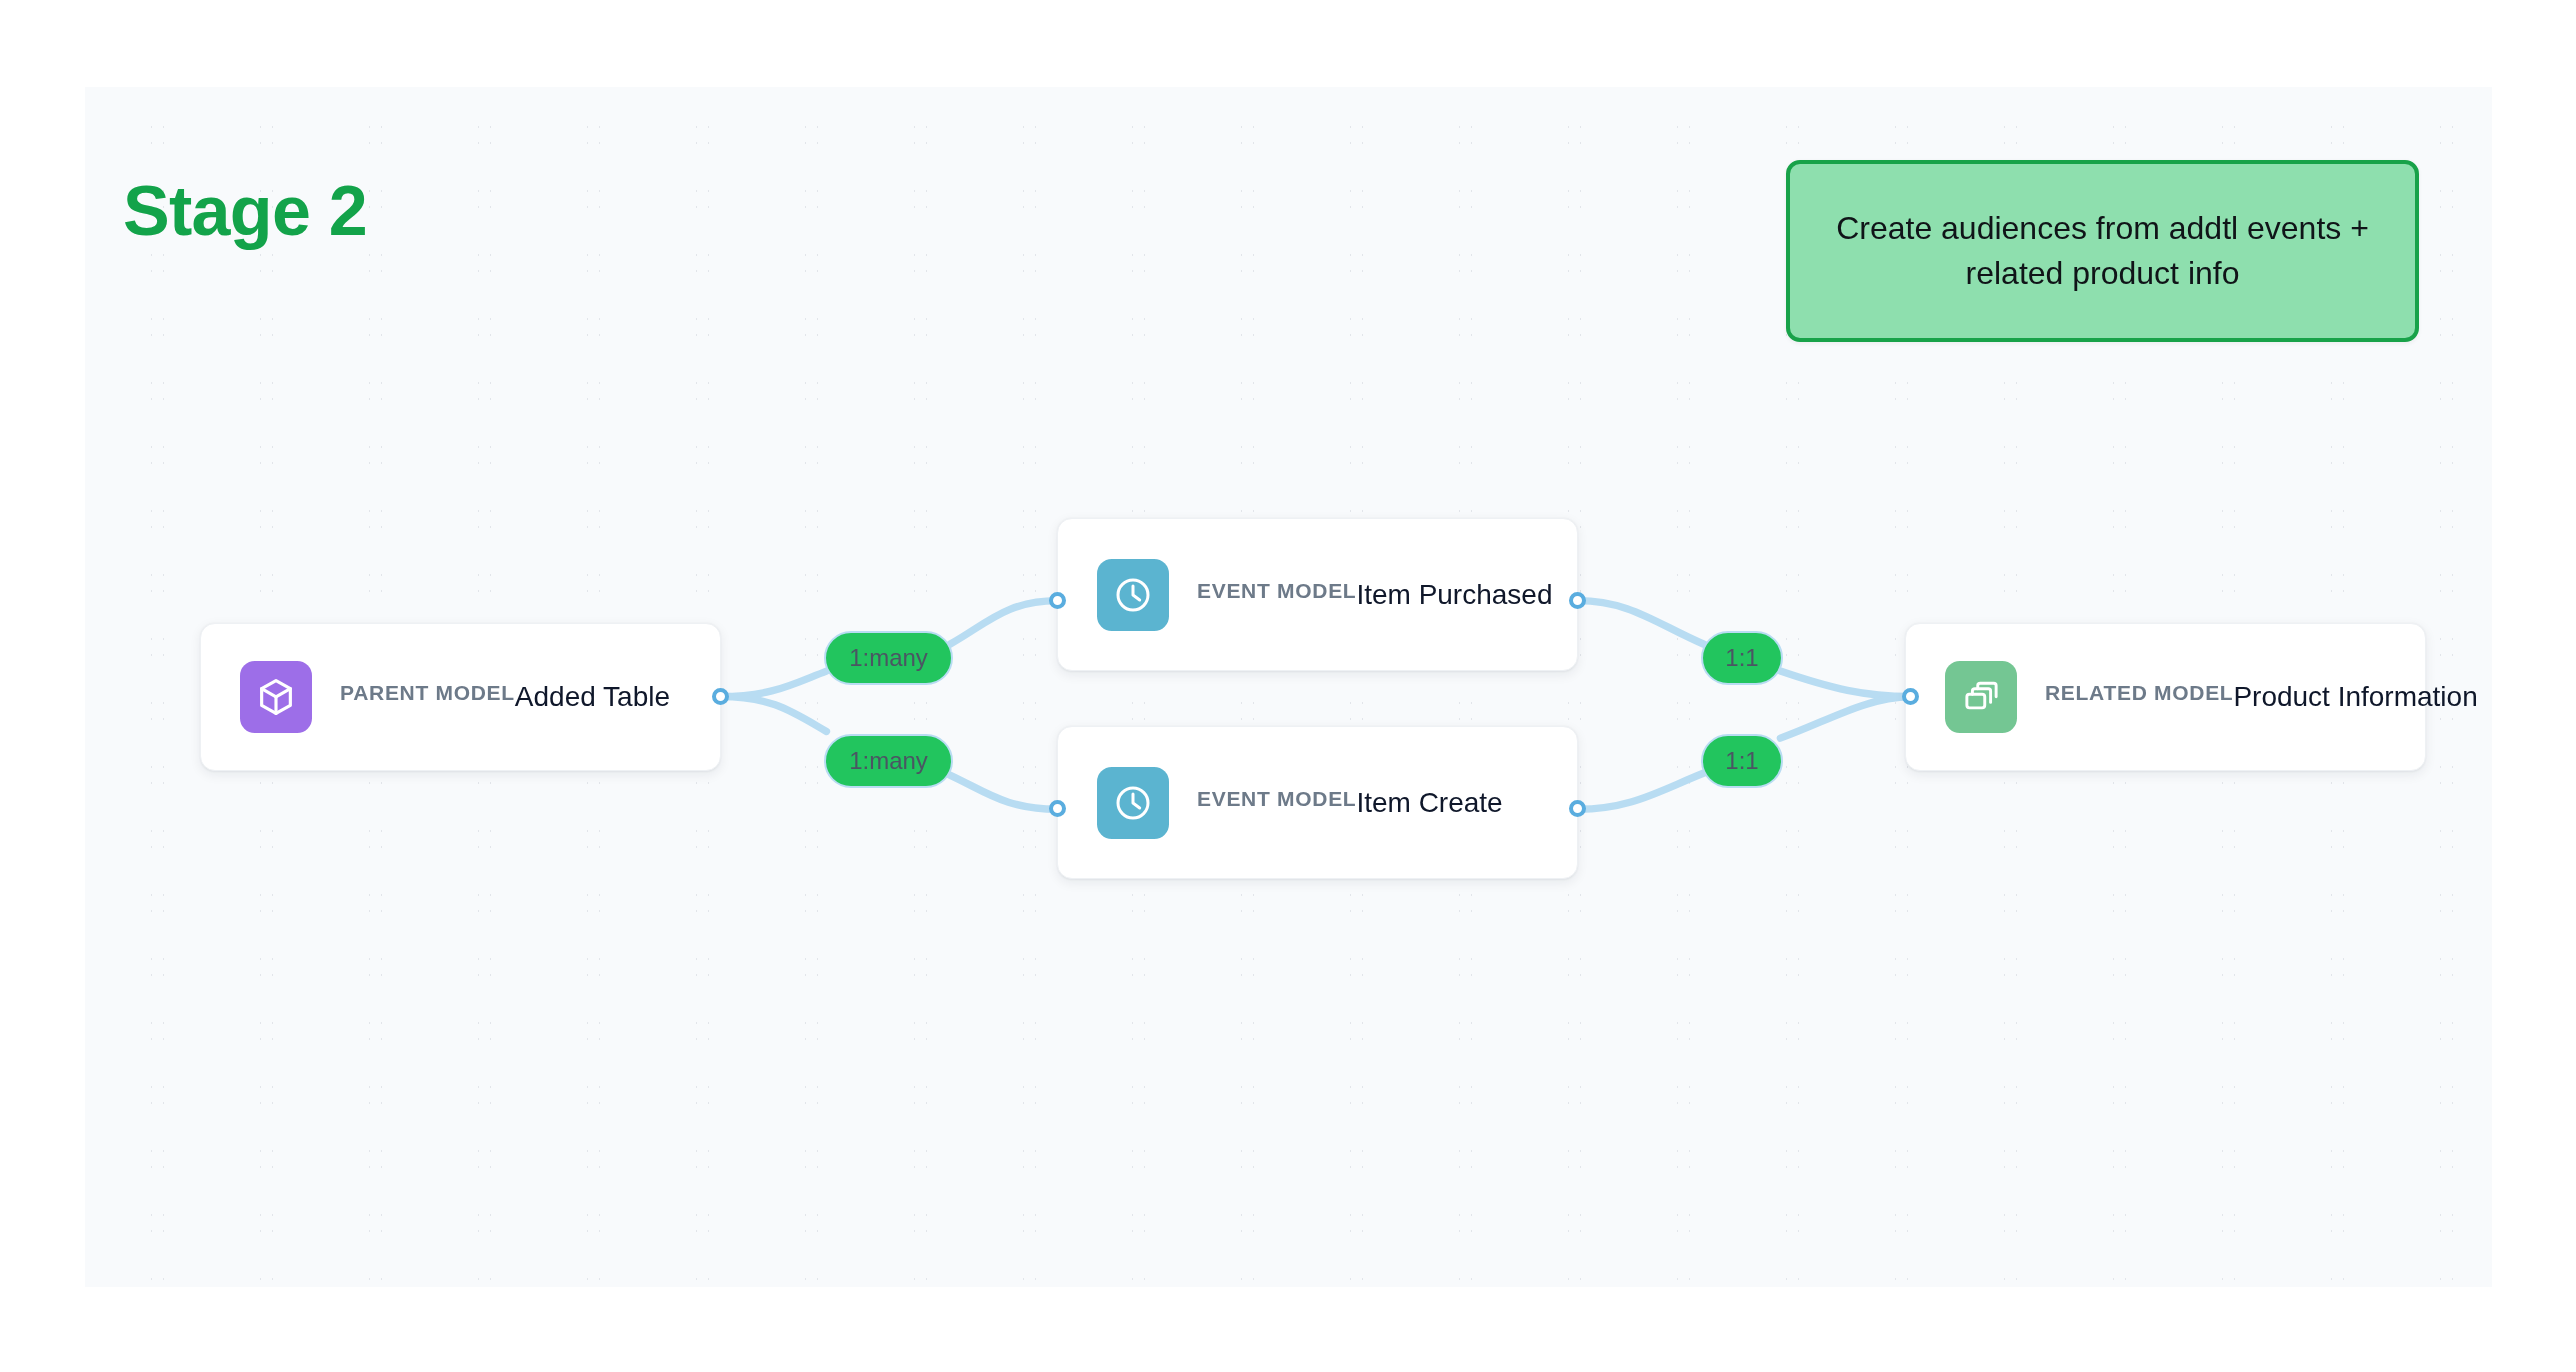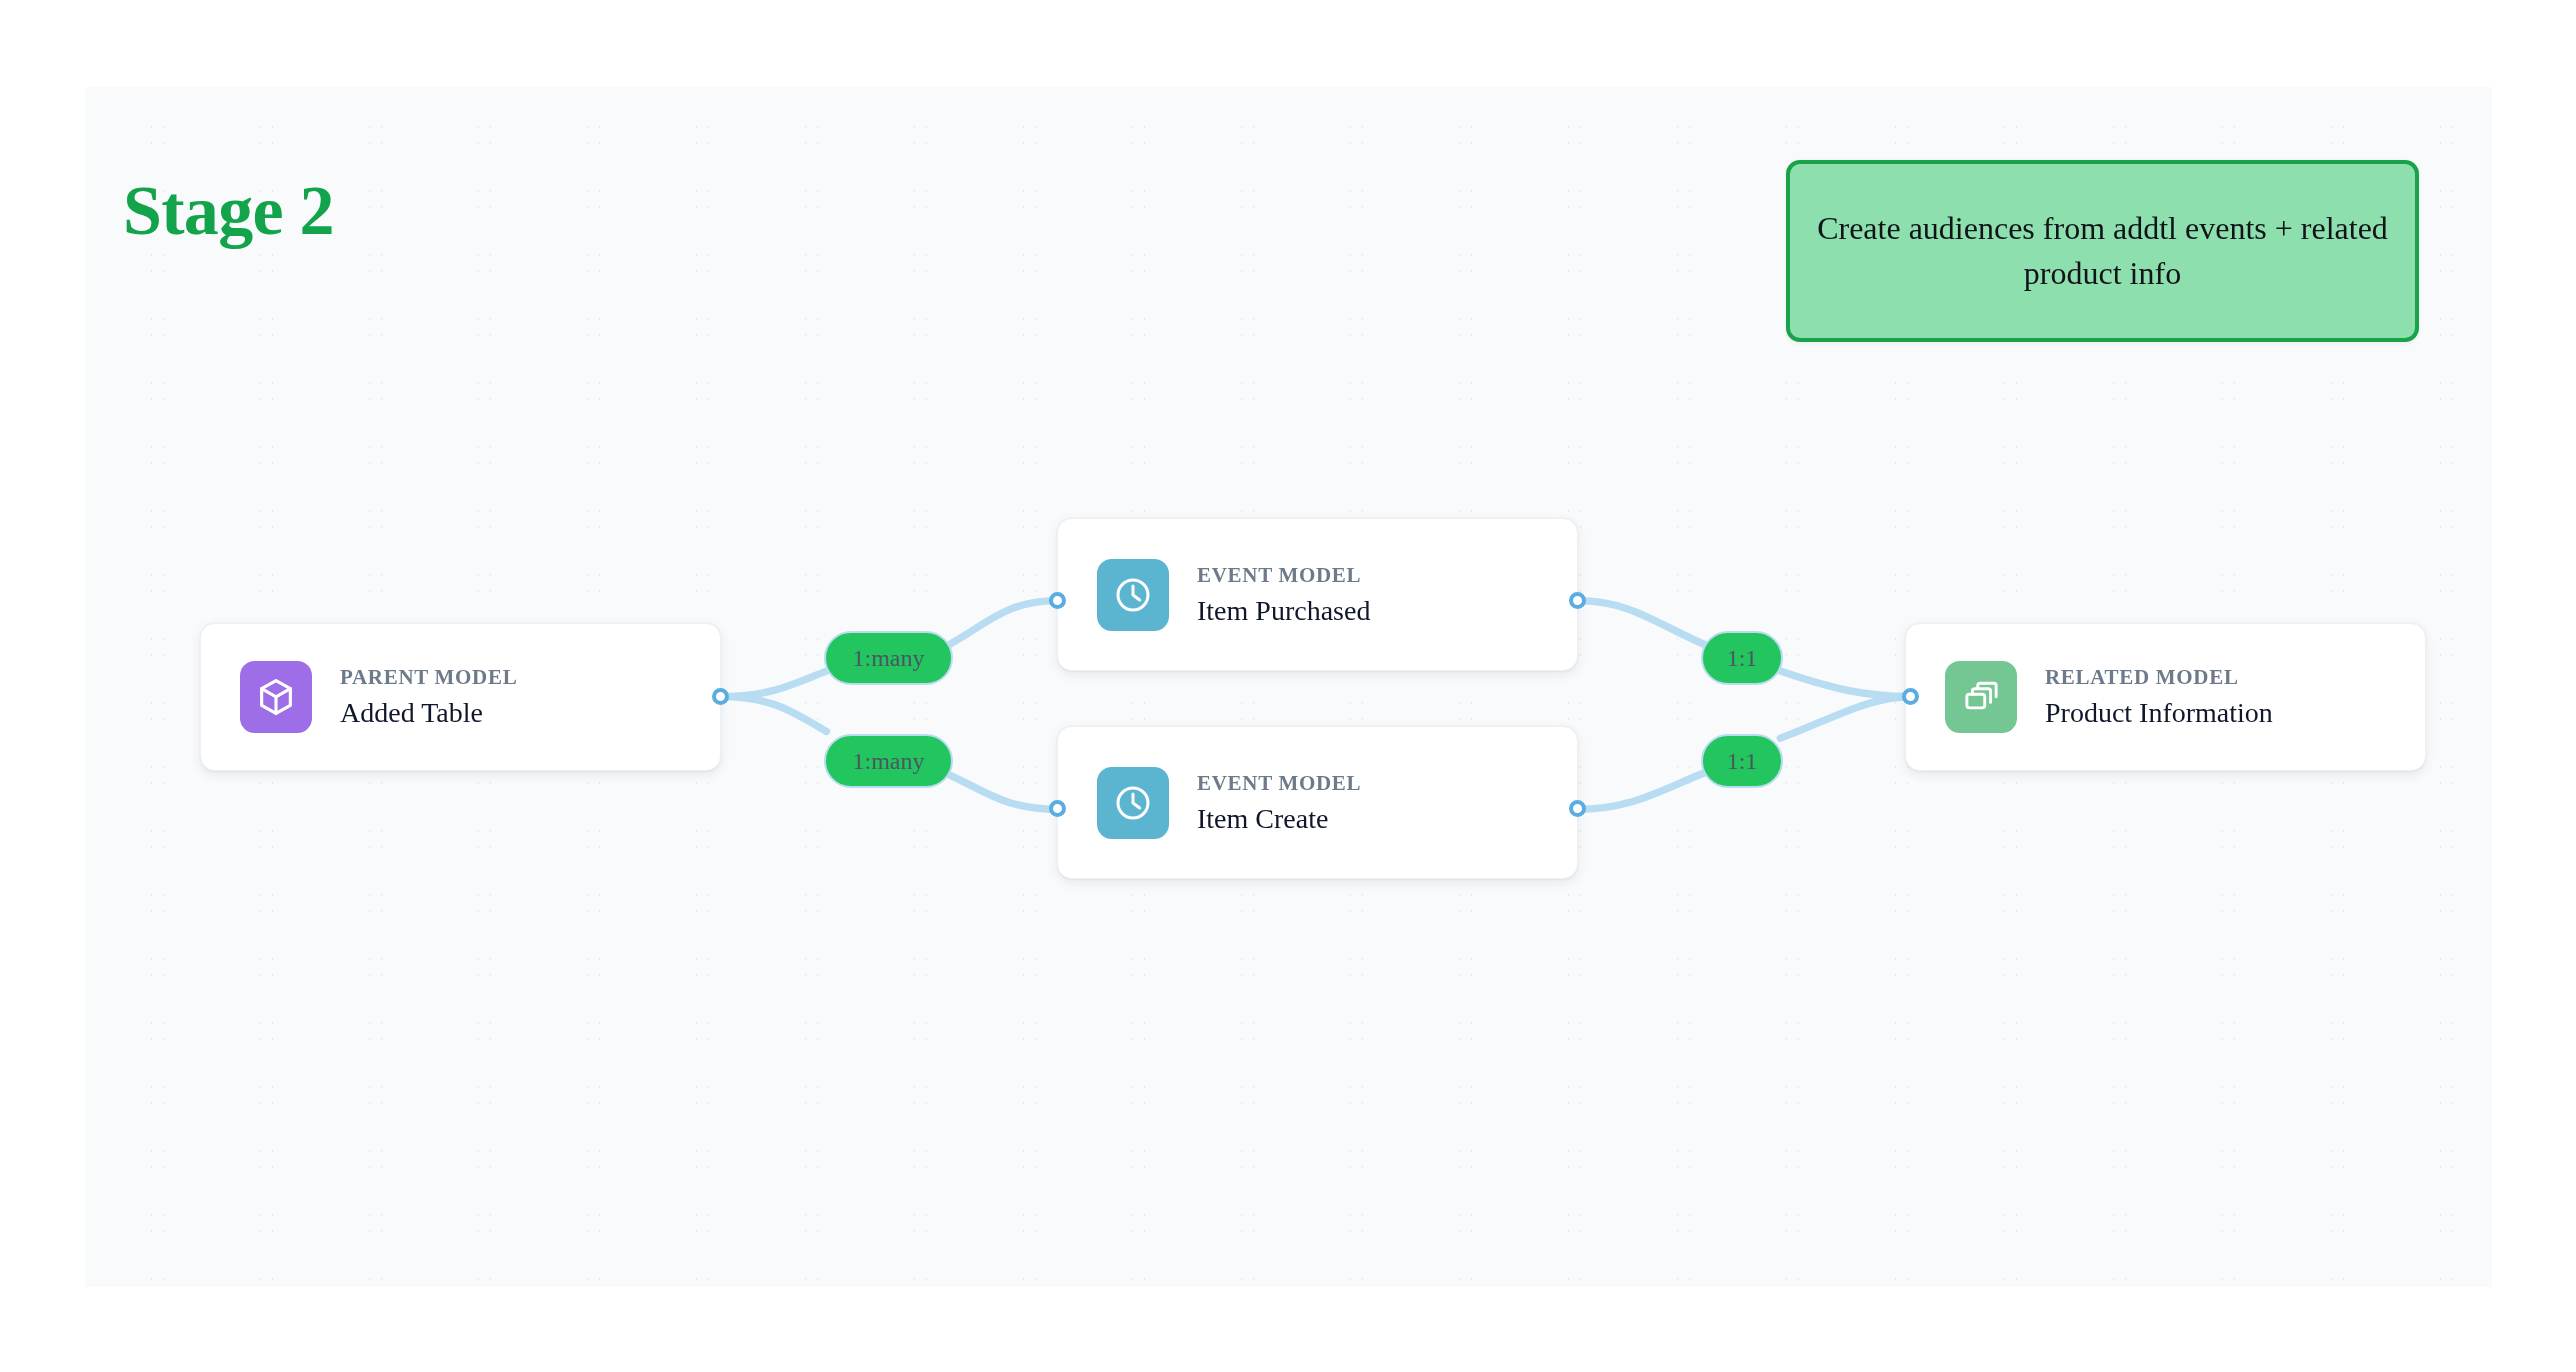--- a/index.html
+++ b/index.html
@@ -11,21 +11,20 @@
     height: 1373px;
     overflow: hidden;
     font-family: "Liberation Sans", sans-serif;
   }
 
   #root {
     position: relative;
     width: 2576px;
     height: 1373px;
     background: #ffffff;
-    font-family: Liberation Serif, serif;
   }
 
   
   #canvas {
     position: absolute;
     left: 85px;
     top: 87px;
     width: 2407px;
     height: 1200px;
     background-color: #f8fafc;
@@ -120,21 +119,21 @@
     height: 72px;
     min-width: 72px;
     border-radius: 14.8px;
     display: flex;
     align-items: center;
     justify-content: center;
     margin-right: 28px;
   }
   .node-icon svg { display: block; }
 
-  .node-text { display: flex; flex-direction: column; justify-content: center; }
+  .node-text { display: flex; justify-content: center; }
   .node-kicker {
     font-size: 21px;
     font-weight: 700;
     color: #6d7a89;
     letter-spacing: 0.7px;
     line-height: 1.25;
     margin-bottom: 6px;
     white-space: nowrap;
   }
   .node-title {

